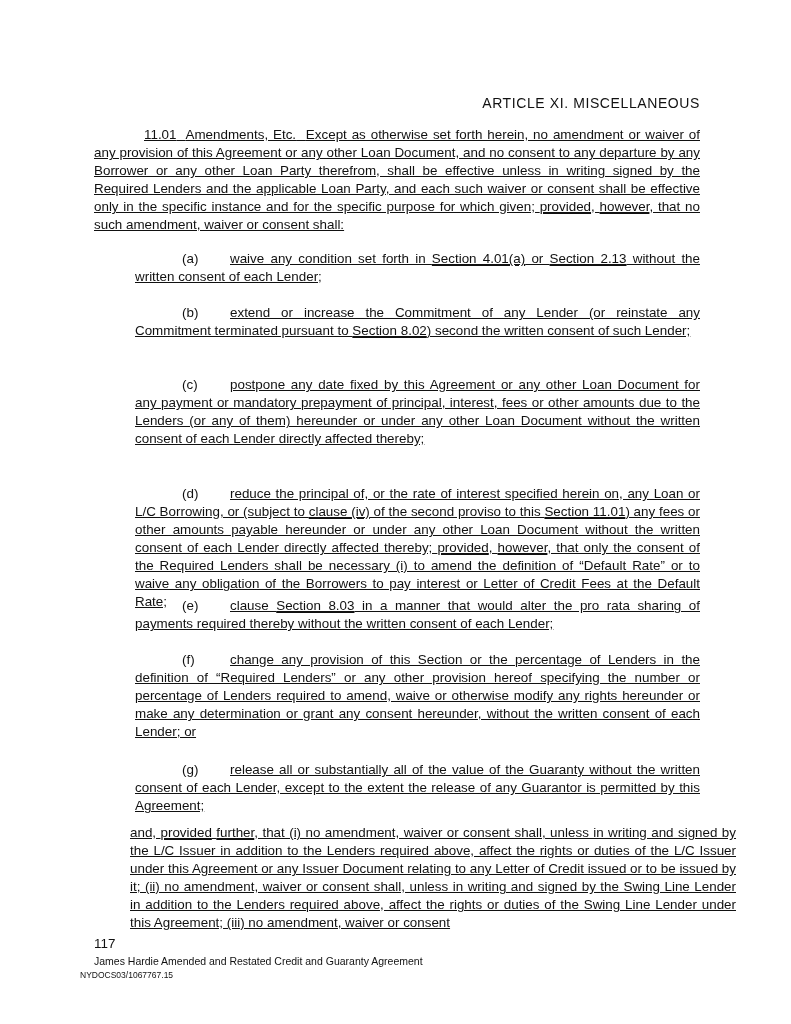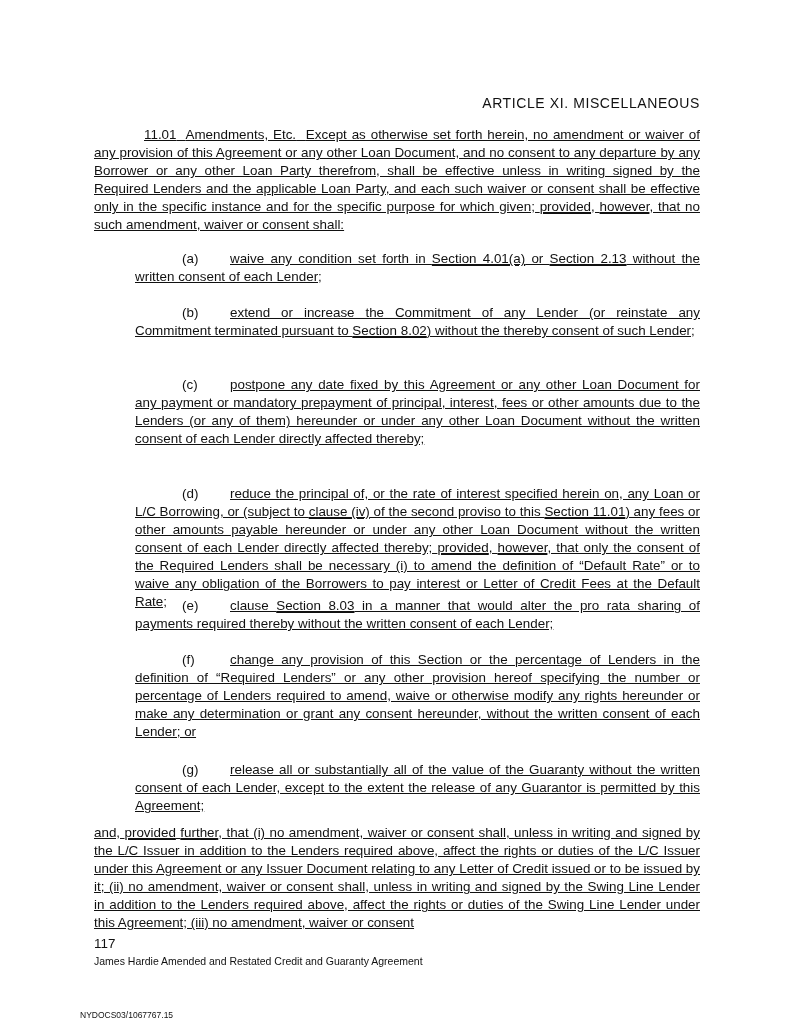--- a/index.html
+++ b/index.html
@@ -21,37 +21,37 @@
     .clause { left: 41px; width: 565px; text-indent: 47px; }
     .clause .lbl { display: inline-block; width: 48px; text-indent: 0; }
     .u { text-decoration: underline; text-underline-offset: 2px; }
     #c-a { top: 250px; }
     #c-b { top: 304px; }
     #c-c { top: 376px; }
     #c-d { top: 458px; margin-top: 27px; }
     #c-e { top: 597px; }
     #c-f { top: 651px; }
     #c-g { top: 761px; }
-    .closing { top: 824px; }
+    .closing { top: 824px; margin-left: 36px; }
     .pagenum { position: absolute; top: 935px; left: 0; width: 606px; font-size: 13.4px; }
     .footer-title { position: absolute; top: 952px; left: 0; width: 606px; text-align: left; font-size: 10.5px; }
-    .docid { position: absolute; top: 966px; left: -14px; font-size: 8.5px; margin-top: 40px; }
+    .docid { position: absolute; top: 966px; left: -14px; font-size: 8.5px; }
   </style>
 </head>
 <body>
 
 <div class="page">
 
   <div class="title">ARTICLE XI. MISCELLANEOUS</div>
 
   <p class="para intro"><span>11.01</span>&nbsp; <span>Amendments, Etc.</span>&nbsp; <span>Except as otherwise set forth herein, no amendment or waiver of any provision of this Agreement or any other Loan Document, and no consent to any departure by any Borrower or any other Loan Party therefrom, shall be effective unless in writing signed by the Required Lenders and the applicable Loan Party, and each such waiver or consent shall be effective only in the specific instance and for the specific purpose for which given; </span><span class="u">provided</span><span>, </span><span class="u">however</span><span>, that no such amendment, waiver or consent shall:</span></p>
 
   <p class="para clause" id="c-a"><span class="lbl">(a)</span><span>waive any condition set forth in </span><span class="u">Section 4.01(a)</span><span> or </span><span class="u">Section 2.13</span><span> without the written consent of each Lender;</span></p>
 
-  <p class="para clause" id="c-b"><span class="lbl">(b)</span><span>extend or increase the Commitment of any Lender (or reinstate any Commitment terminated pursuant to </span><span class="u">Section 8.02</span><span>) without the thereby consent of such Lender;</span></p>
+  <p class="para clause" id="c-b"><span class="lbl">(b)</span><span>extend or increase the Commitment of any Lender (or reinstate any Commitment terminated pursuant to </span><span class="u">Section 8.02</span><span>) second the written consent of such Lender;</span></p>
 
   <p class="para clause" id="c-c"><span class="lbl">(c)</span><span>postpone any date fixed by this Agreement or any other Loan Document for any payment or mandatory prepayment of principal, interest, fees or other amounts due to the Lenders (or any of them) hereunder or under any other Loan Document without the written consent of each Lender directly affected thereby;</span></p>
 
   <p class="para clause" id="c-d"><span class="lbl">(d)</span><span>reduce the principal of, or the rate of interest specified herein on, any Loan or L/C Borrowing, or (subject to </span><span class="u">clause (iv)</span><span> of the second proviso to this </span><span class="u">Section 11.01</span><span>) any fees or other amounts payable hereunder or under any other Loan Document without the written consent of each Lender directly affected thereby; </span><span class="u">provided</span><span>, </span><span class="u">however</span><span>, that only the consent of the Required Lenders shall be necessary (i) to amend the definition of “Default Rate” or to waive any obligation of the Borrowers to pay interest or Letter of Credit Fees at the Default Rate;</span></p>
 
   <p class="para clause" id="c-e"><span class="lbl">(e)</span><span>clause </span><span class="u">Section 8.03</span><span> in a manner that would alter the pro rata sharing of payments required thereby without the written consent of each Lender;</span></p>
 
   <p class="para clause" id="c-f"><span class="lbl">(f)</span><span>change any provision of this Section  or the percentage of Lenders in the definition of “Required Lenders” or any other provision hereof specifying the number or percentage of Lenders required to amend, waive or otherwise modify any rights hereunder or make any determination or grant any consent hereunder, without the written consent of each Lender; or</span></p>
 
   <p class="para clause" id="c-g"><span class="lbl">(g)</span><span>release all or substantially all of the value of the Guaranty without the written consent of each Lender, except to the extent the release of any Guarantor is permitted by this Agreement;</span></p>

